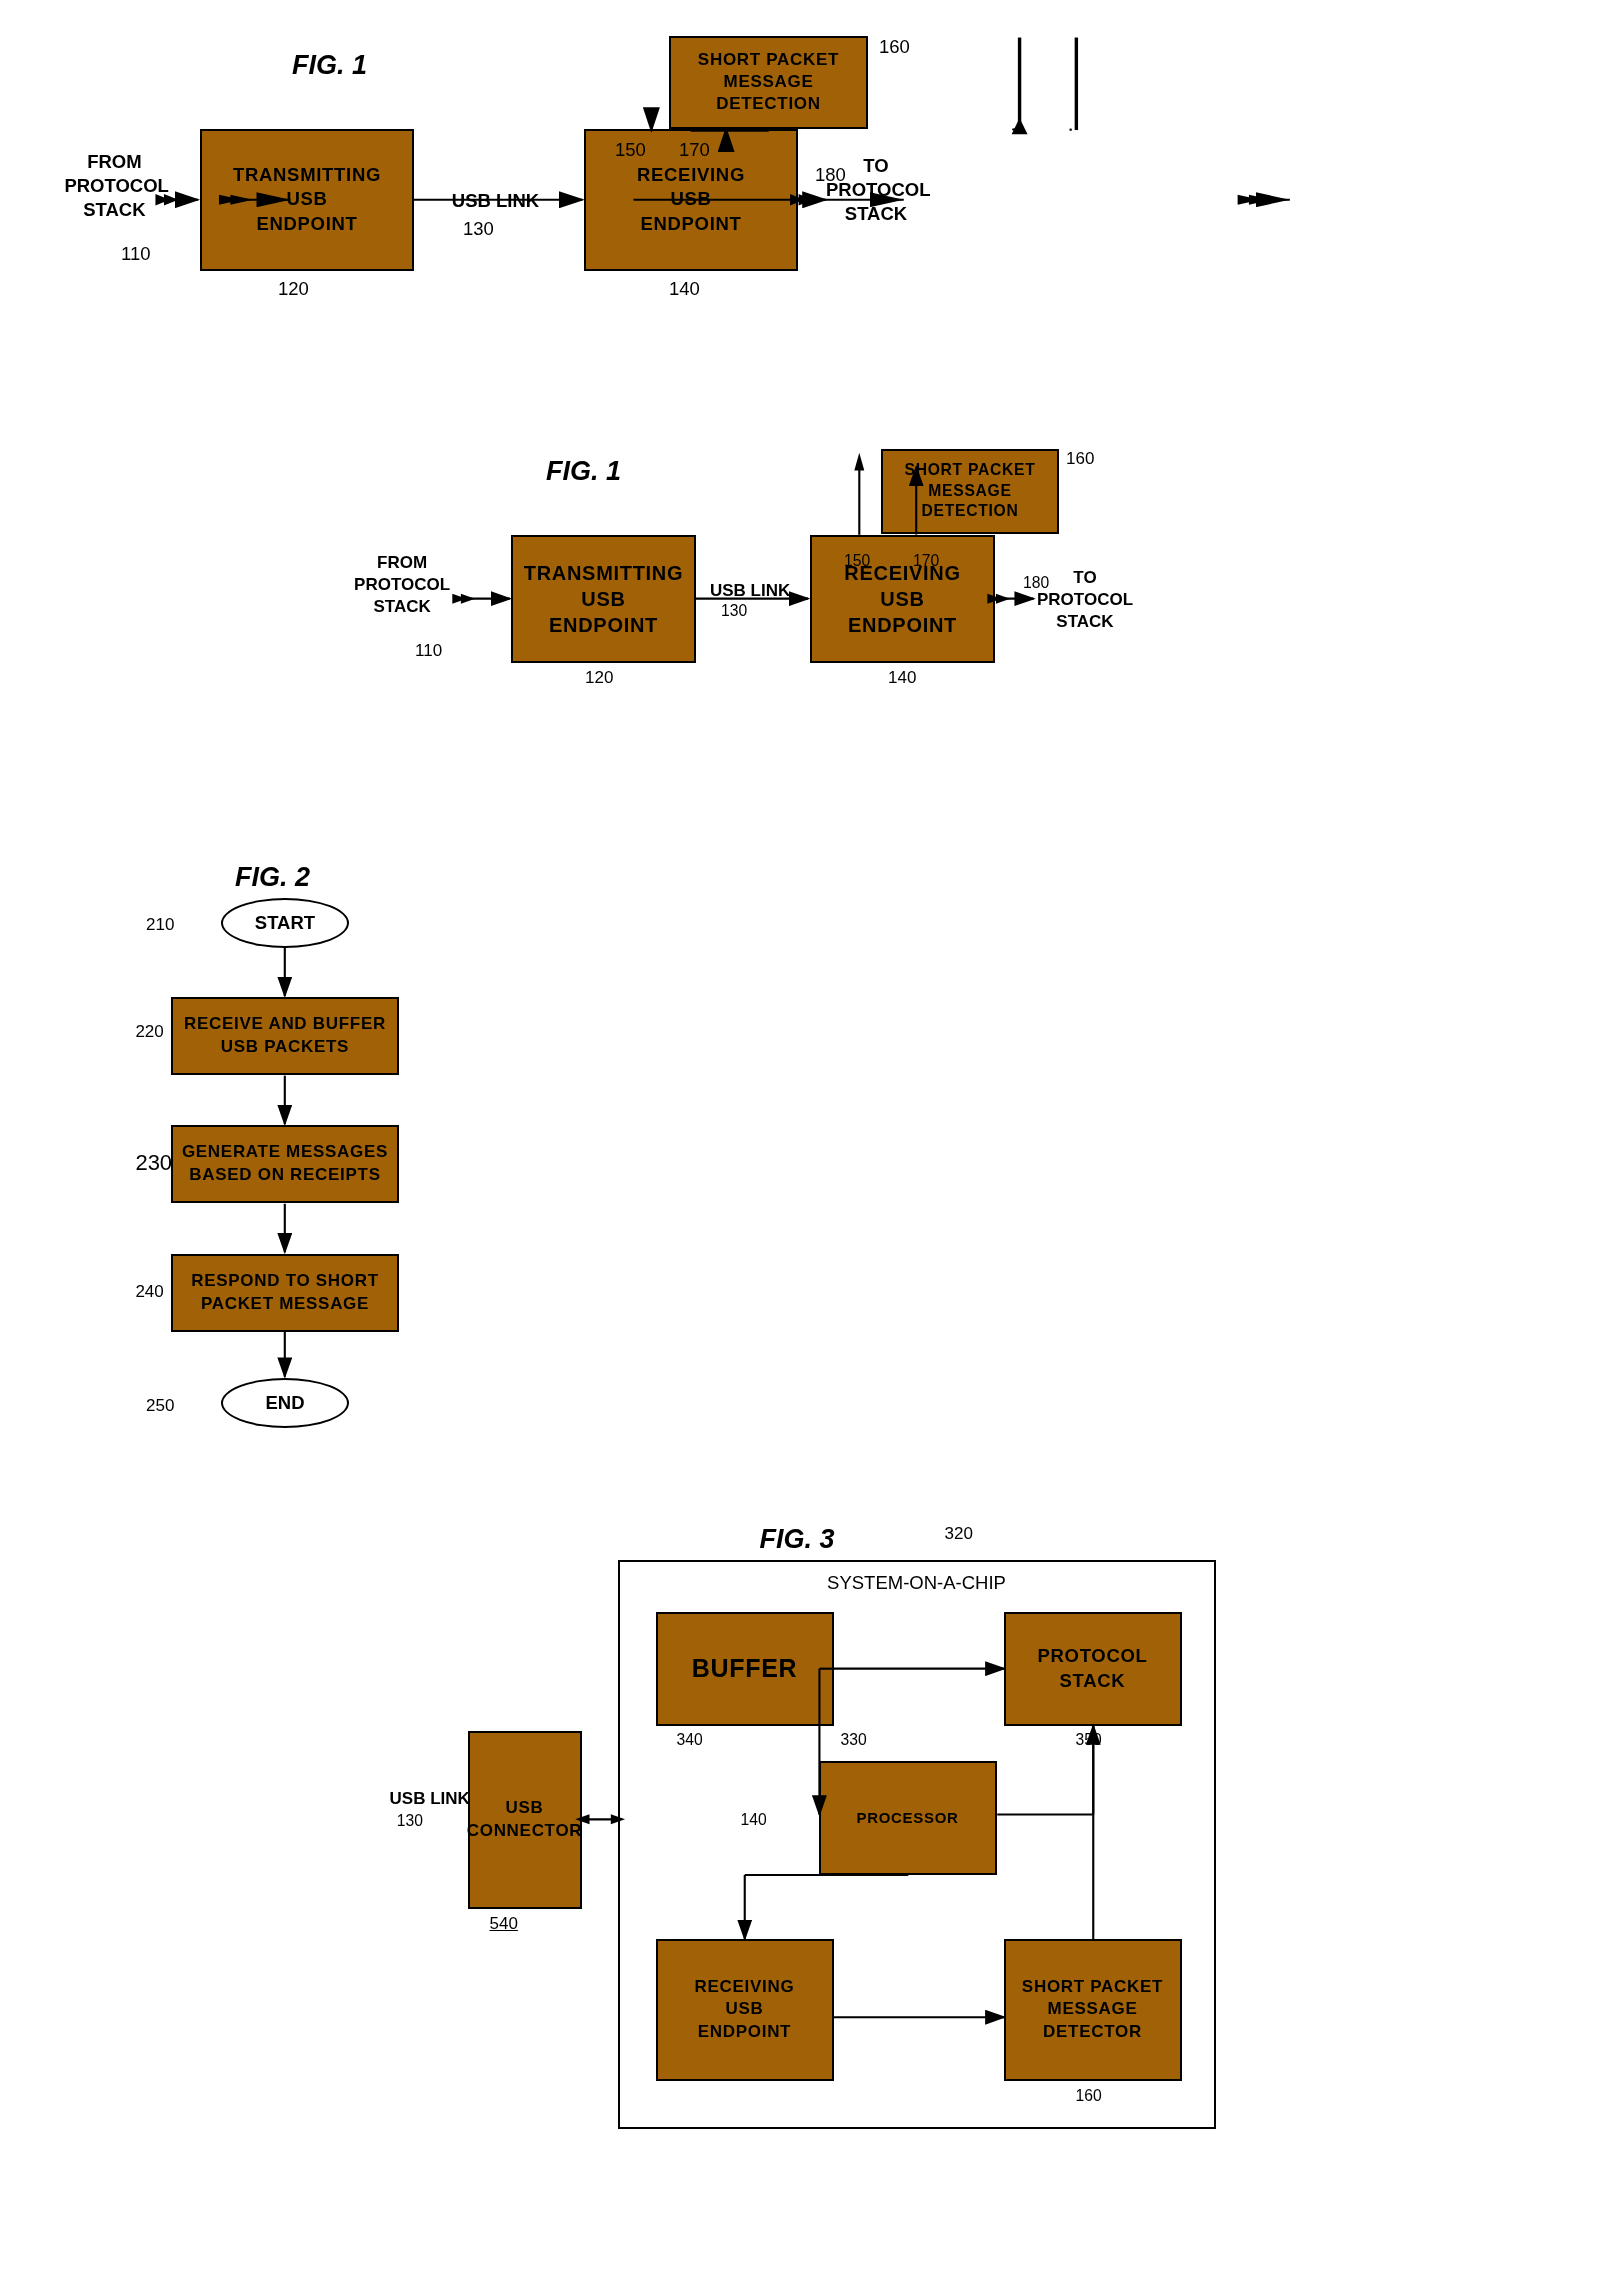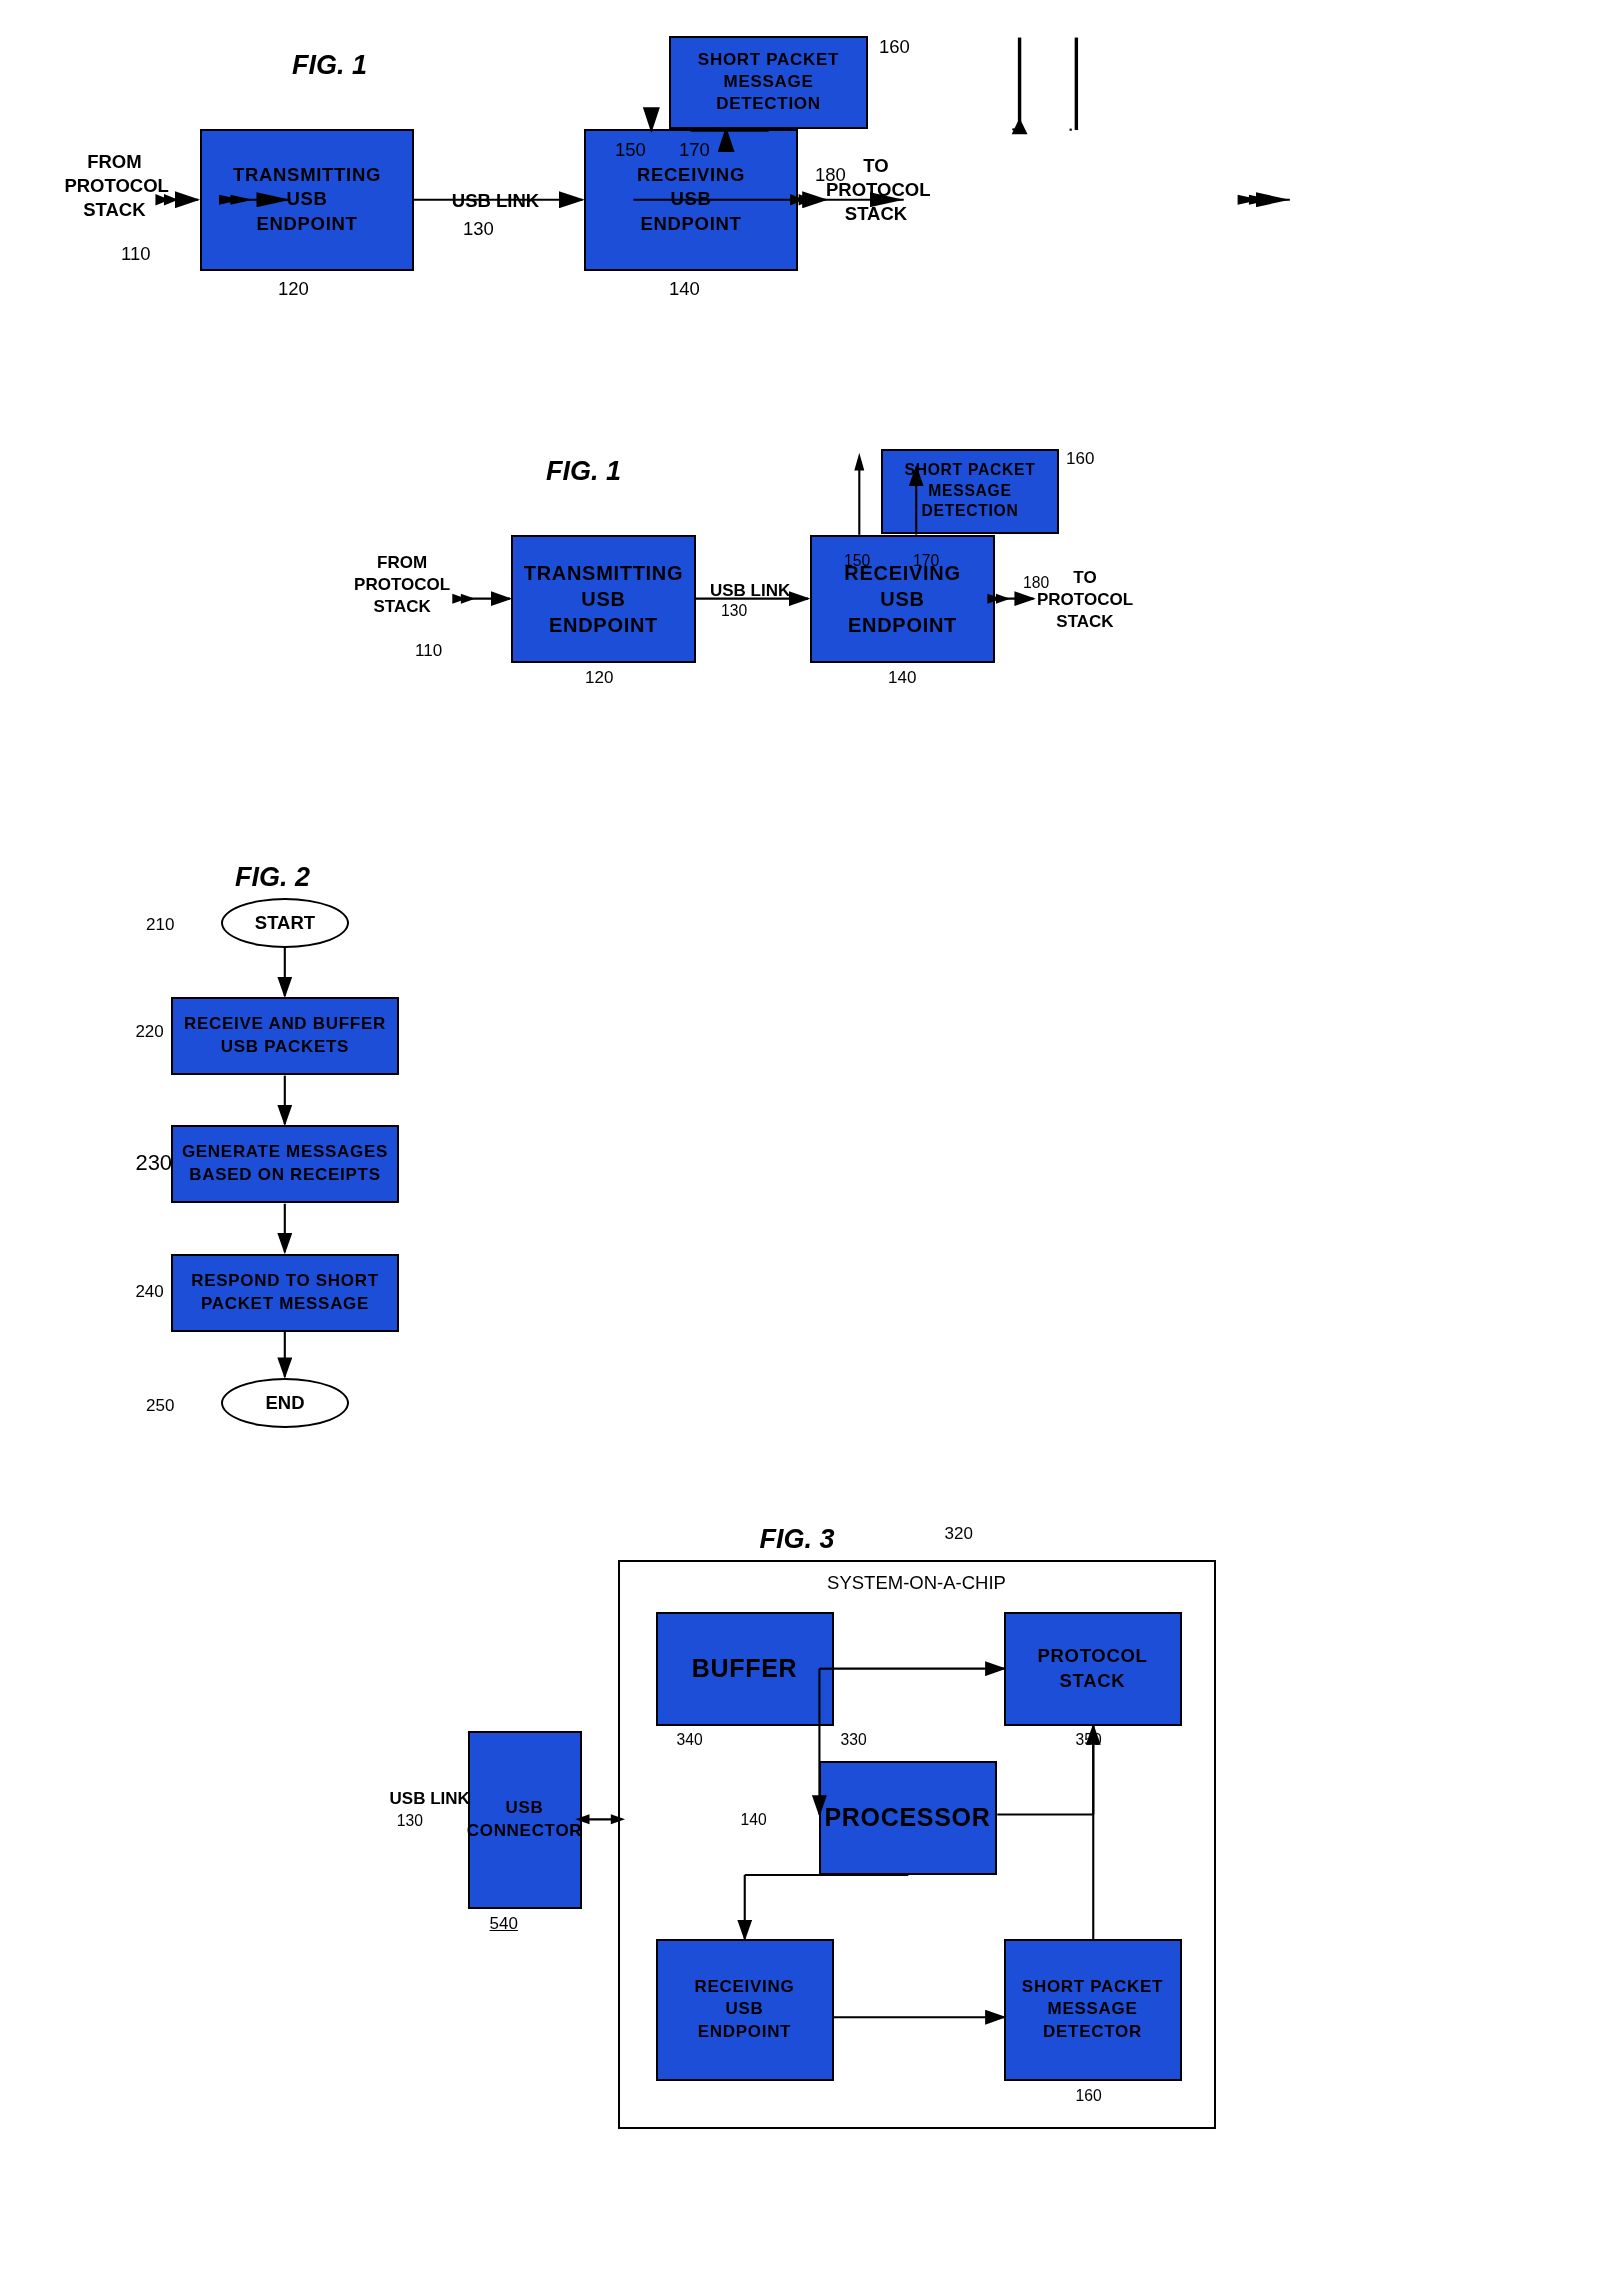--- a/index.html
+++ b/index.html
@@ -40,21 +40,21 @@
       position: absolute;
       border: 2.1px solid #000;
       display: flex;
       align-items: center;
       justify-content: center;
       text-align: center;
       font-size: 20px;
       font-weight: bold;
       letter-spacing: 0.7px;
       line-height: 1.3;
-      background: #1d4ed8;
+      background: #a16207;
     }
 
     .oval {
       position: absolute;
       border: 2.1px solid #000;
       border-radius: 50%;
       display: flex;
       align-items: center;
       justify-content: center;
       text-align: center;
@@ -297,21 +297,21 @@
       <div class="box" style="left:36px; top:50px; width:178px; height:114px; font-size:25px;">BUFFER</div>
 
       <div style="position:absolute; left:57px; top:169px; font-size:15.7px;">340</div>
 
       <div class="box" style="left:384px; top:50px; width:178px; height:114px; font-size:18.5px;">PROTOCOL<br>STACK</div>
 
       <div style="position:absolute; left:456px; top:169px; font-size:15.7px;">350</div>
 
       <div style="position:absolute; left:221px; top:169px; font-size:15.7px;">330</div>
 
-      <div class="box" style="left:199px; top:199px; width:178px; height:114px; font-size:25px;">PROCESSOR</div>
+      <div class="box" style="left:199px; top:199px; width:178px; height:114px; font-size:15px;">PROCESSOR</div>
 
       <div style="position:absolute; left:121px; top:249px; font-size:15.7px;">140</div>
 
       <div class="box" style="left:36px; top:377px; width:178px; height:142px; font-size:17px;">RECEIVING<br>USB<br>ENDPOINT</div>
 
       <div class="box" style="left:384px; top:377px; width:178px; height:142px; font-size:17px;">SHORT PACKET<br>MESSAGE<br>DETECTOR</div>
 
       <div style="position:absolute; left:456px; top:525px; font-size:15.7px;">160</div>
 
       <svg style="position:absolute;top:0;left:0;width:598px;height:569px;pointer-events:none;" viewBox="0 0 840 800" width="598" height="569">

